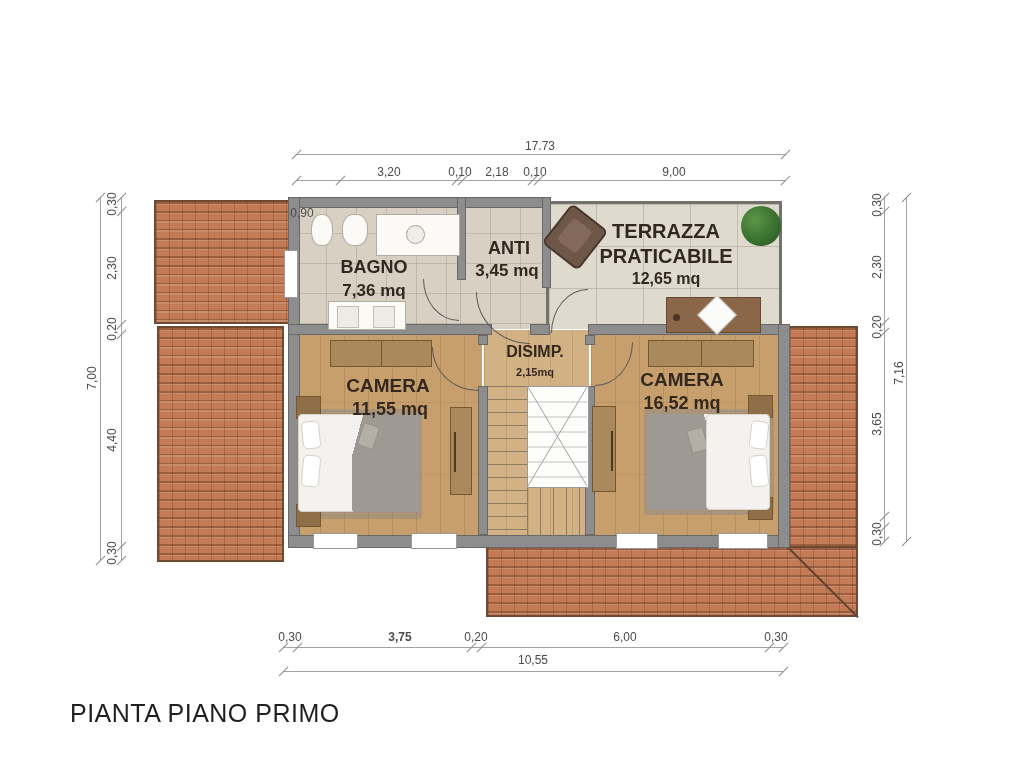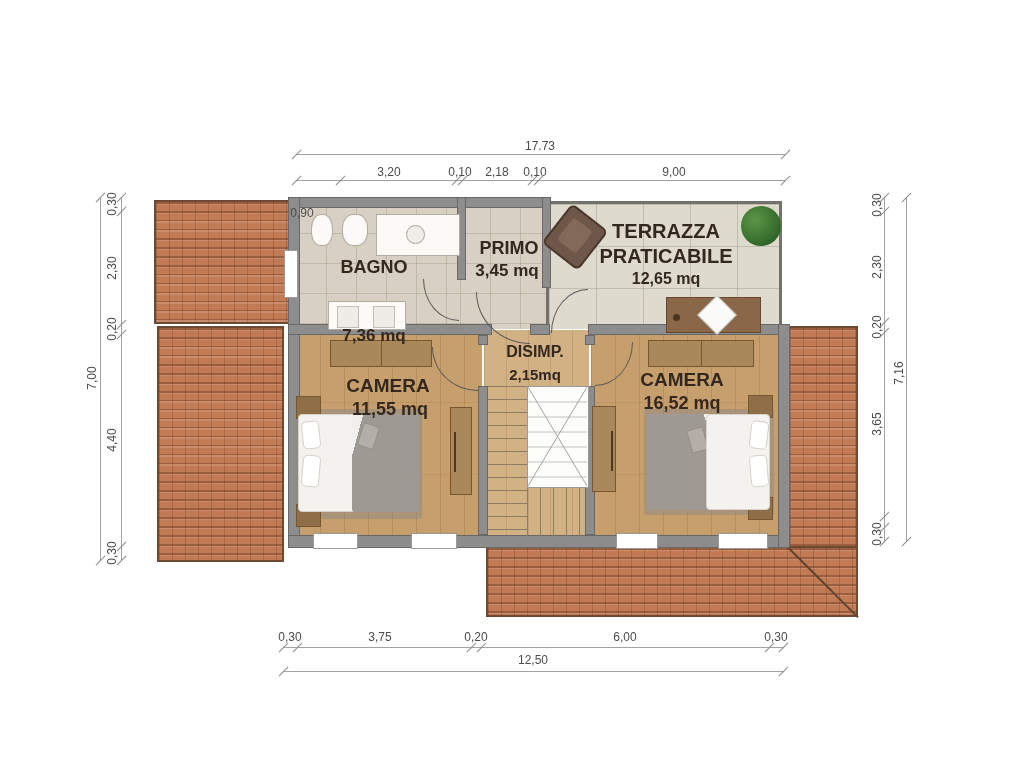--- a/index.html
+++ b/index.html
@@ -152,34 +152,34 @@
   </div>
   <div class="abs" style="left:706px;top:414px;width:64px;height:96px;background:#f4f2ee;border:1px solid #d8d4cc;border-radius:4px;box-sizing:border-box;">
     <div class="abs" style="left:43px;top:6px;width:16px;height:26px;background:#ffffff;border:1px solid #d5d1c8;border-radius:5px;transform:rotate(7deg);"></div>
     <div class="abs" style="left:43px;top:40px;width:16px;height:30px;background:#ffffff;border:1px solid #d5d1c8;border-radius:5px;transform:rotate(-5deg);"></div>
   </div>
   <div class="furn" style="left:592px;top:406px;width:24px;height:86px;">
     <div class="abs" style="left:18px;top:24px;width:2px;height:40px;background:#4e3a20;"></div>
   </div>
 
   <div class="rlabel" style="left:374px;top:257px;font-size:18px;">BAGNO</div>
-  <div class="rlabel" style="left:374px;top:281px;font-size:17px;margin-top:45px;">7,36 mq</div>
-
-  <div class="rlabel" style="left:509px;top:238px;font-size:18px;">PRIMO</div>
+  <div class="rlabel" style="left:374px;top:281px;font-size:17px;">7,36 mq</div>
+
+  <div class="rlabel" style="left:509px;top:238px;font-size:18px;">ANTI</div>
   <div class="rlabel" style="left:507px;top:261px;font-size:17px;">3,45 mq</div>
 
   <div class="rlabel" style="left:666px;top:220px;font-size:20px;">TERRAZZA</div>
   <div class="rlabel" style="left:666px;top:245px;font-size:20px;">PRATICABILE</div>
   <div class="rlabel" style="left:666px;top:270px;font-size:16px;">12,65 mq</div>
 
   <div class="rlabel" style="left:388px;top:375px;font-size:19px;">CAMERA</div>
   <div class="rlabel" style="left:390px;top:399px;font-size:18px;">11,55 mq</div>
 
   <div class="rlabel" style="left:535px;top:343px;font-size:16px;">DISIMP.</div>
-  <div class="rlabel" style="left:535px;top:366px;font-size:15px;">2,15mq</div>
+  <div class="rlabel" style="left:535px;top:366px;font-size:11px;">2,15mq</div>
 
   <div class="rlabel" style="left:682px;top:369px;font-size:19px;">CAMERA</div>
   <div class="rlabel" style="left:682px;top:393px;font-size:18px;">16,52 mq</div>
 
   <div class="dl" style="left:296px;top:154px;width:489px;height:1px;"></div>
   <div class="dl" style="left:296px;top:180px;width:489px;height:1px;"></div>
   <div class="dim" style="left:540px;top:139px;">17.73</div>
   <div class="dim" style="left:302px;top:165px;margin-top:41px;">0,90</div>
   <div class="dim" style="left:389px;top:165px;">3,20</div>
   <div class="dim" style="left:460px;top:165px;">0,10</div>
@@ -192,25 +192,25 @@
   <i class="tk" style="left:334px;top:180px;"></i>
   <i class="tk" style="left:450px;top:180px;"></i>
   <i class="tk" style="left:456px;top:180px;"></i>
   <i class="tk" style="left:526px;top:180px;"></i>
   <i class="tk" style="left:532px;top:180px;"></i>
   <i class="tk" style="left:779px;top:180px;"></i>
 
   <div class="dl" style="left:283px;top:647px;width:500px;height:1px;"></div>
   <div class="dl" style="left:283px;top:671px;width:500px;height:1px;"></div>
   <div class="dim" style="left:290px;top:630px;">0,30</div>
-  <div class="dim" style="left:380px;top:630px;">3,75</div>
+  <div class="dim" style="left:400px;top:630px;font-weight:bold;">3,75</div>
   <div class="dim" style="left:476px;top:630px;">0,20</div>
   <div class="dim" style="left:625px;top:630px;">6,00</div>
   <div class="dim" style="left:776px;top:630px;">0,30</div>
-  <div class="dim" style="left:533px;top:653px;">12,50</div>
+  <div class="dim" style="left:533px;top:653px;">10,55</div>
   <i class="tk" style="left:277px;top:647px;"></i>
   <i class="tk" style="left:291px;top:647px;"></i>
   <i class="tk" style="left:465px;top:647px;"></i>
   <i class="tk" style="left:475px;top:647px;"></i>
   <i class="tk" style="left:763px;top:647px;"></i>
   <i class="tk" style="left:777px;top:647px;"></i>
   <i class="tk" style="left:277px;top:671px;"></i>
   <i class="tk" style="left:777px;top:671px;"></i>
 
   <div class="dl" style="left:100px;top:197px;width:1px;height:363px;"></div>
@@ -241,14 +241,15 @@
   <i class="tk" style="left:878px;top:197px;"></i>
   <i class="tk" style="left:878px;top:211px;"></i>
   <i class="tk" style="left:878px;top:322px;"></i>
   <i class="tk" style="left:878px;top:332px;"></i>
   <i class="tk" style="left:878px;top:516px;"></i>
   <i class="tk" style="left:878px;top:527px;"></i>
   <i class="tk" style="left:878px;top:541px;"></i>
   <i class="tk" style="left:900px;top:197px;"></i>
   <i class="tk" style="left:900px;top:541px;"></i>
 
+  <div id="title">PIANTA PIANO PRIMO</div>
 
 </div>
 
 </body></html>

